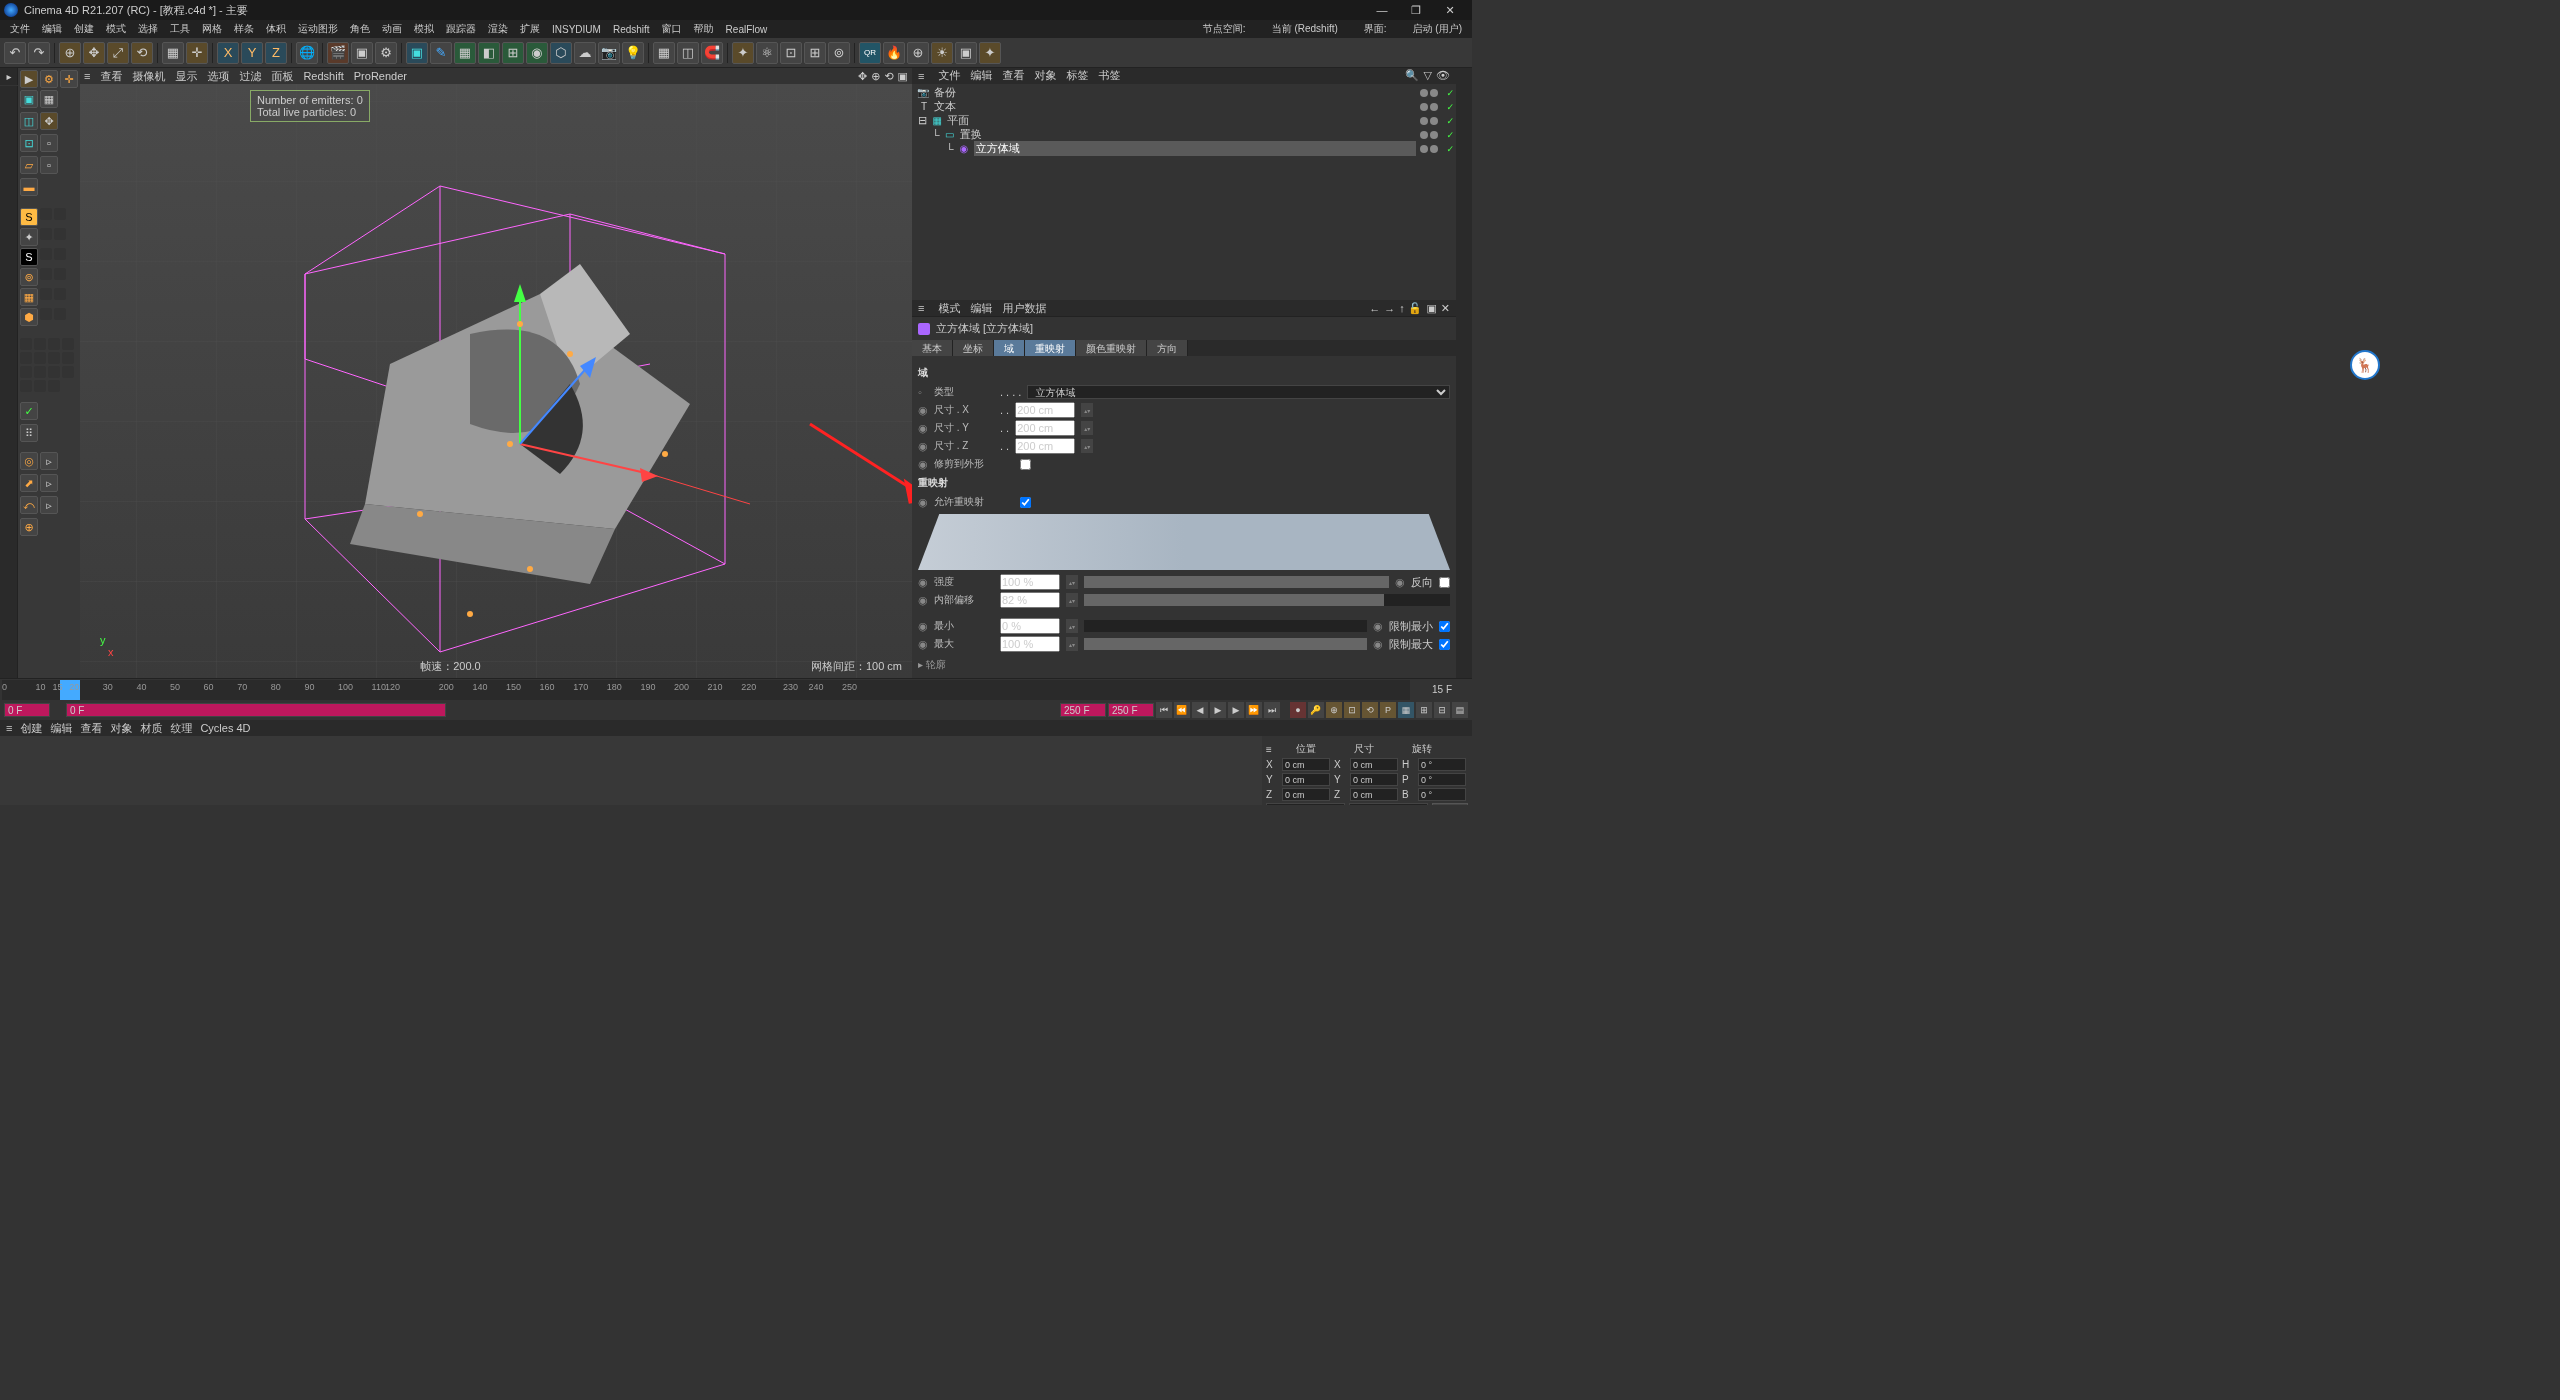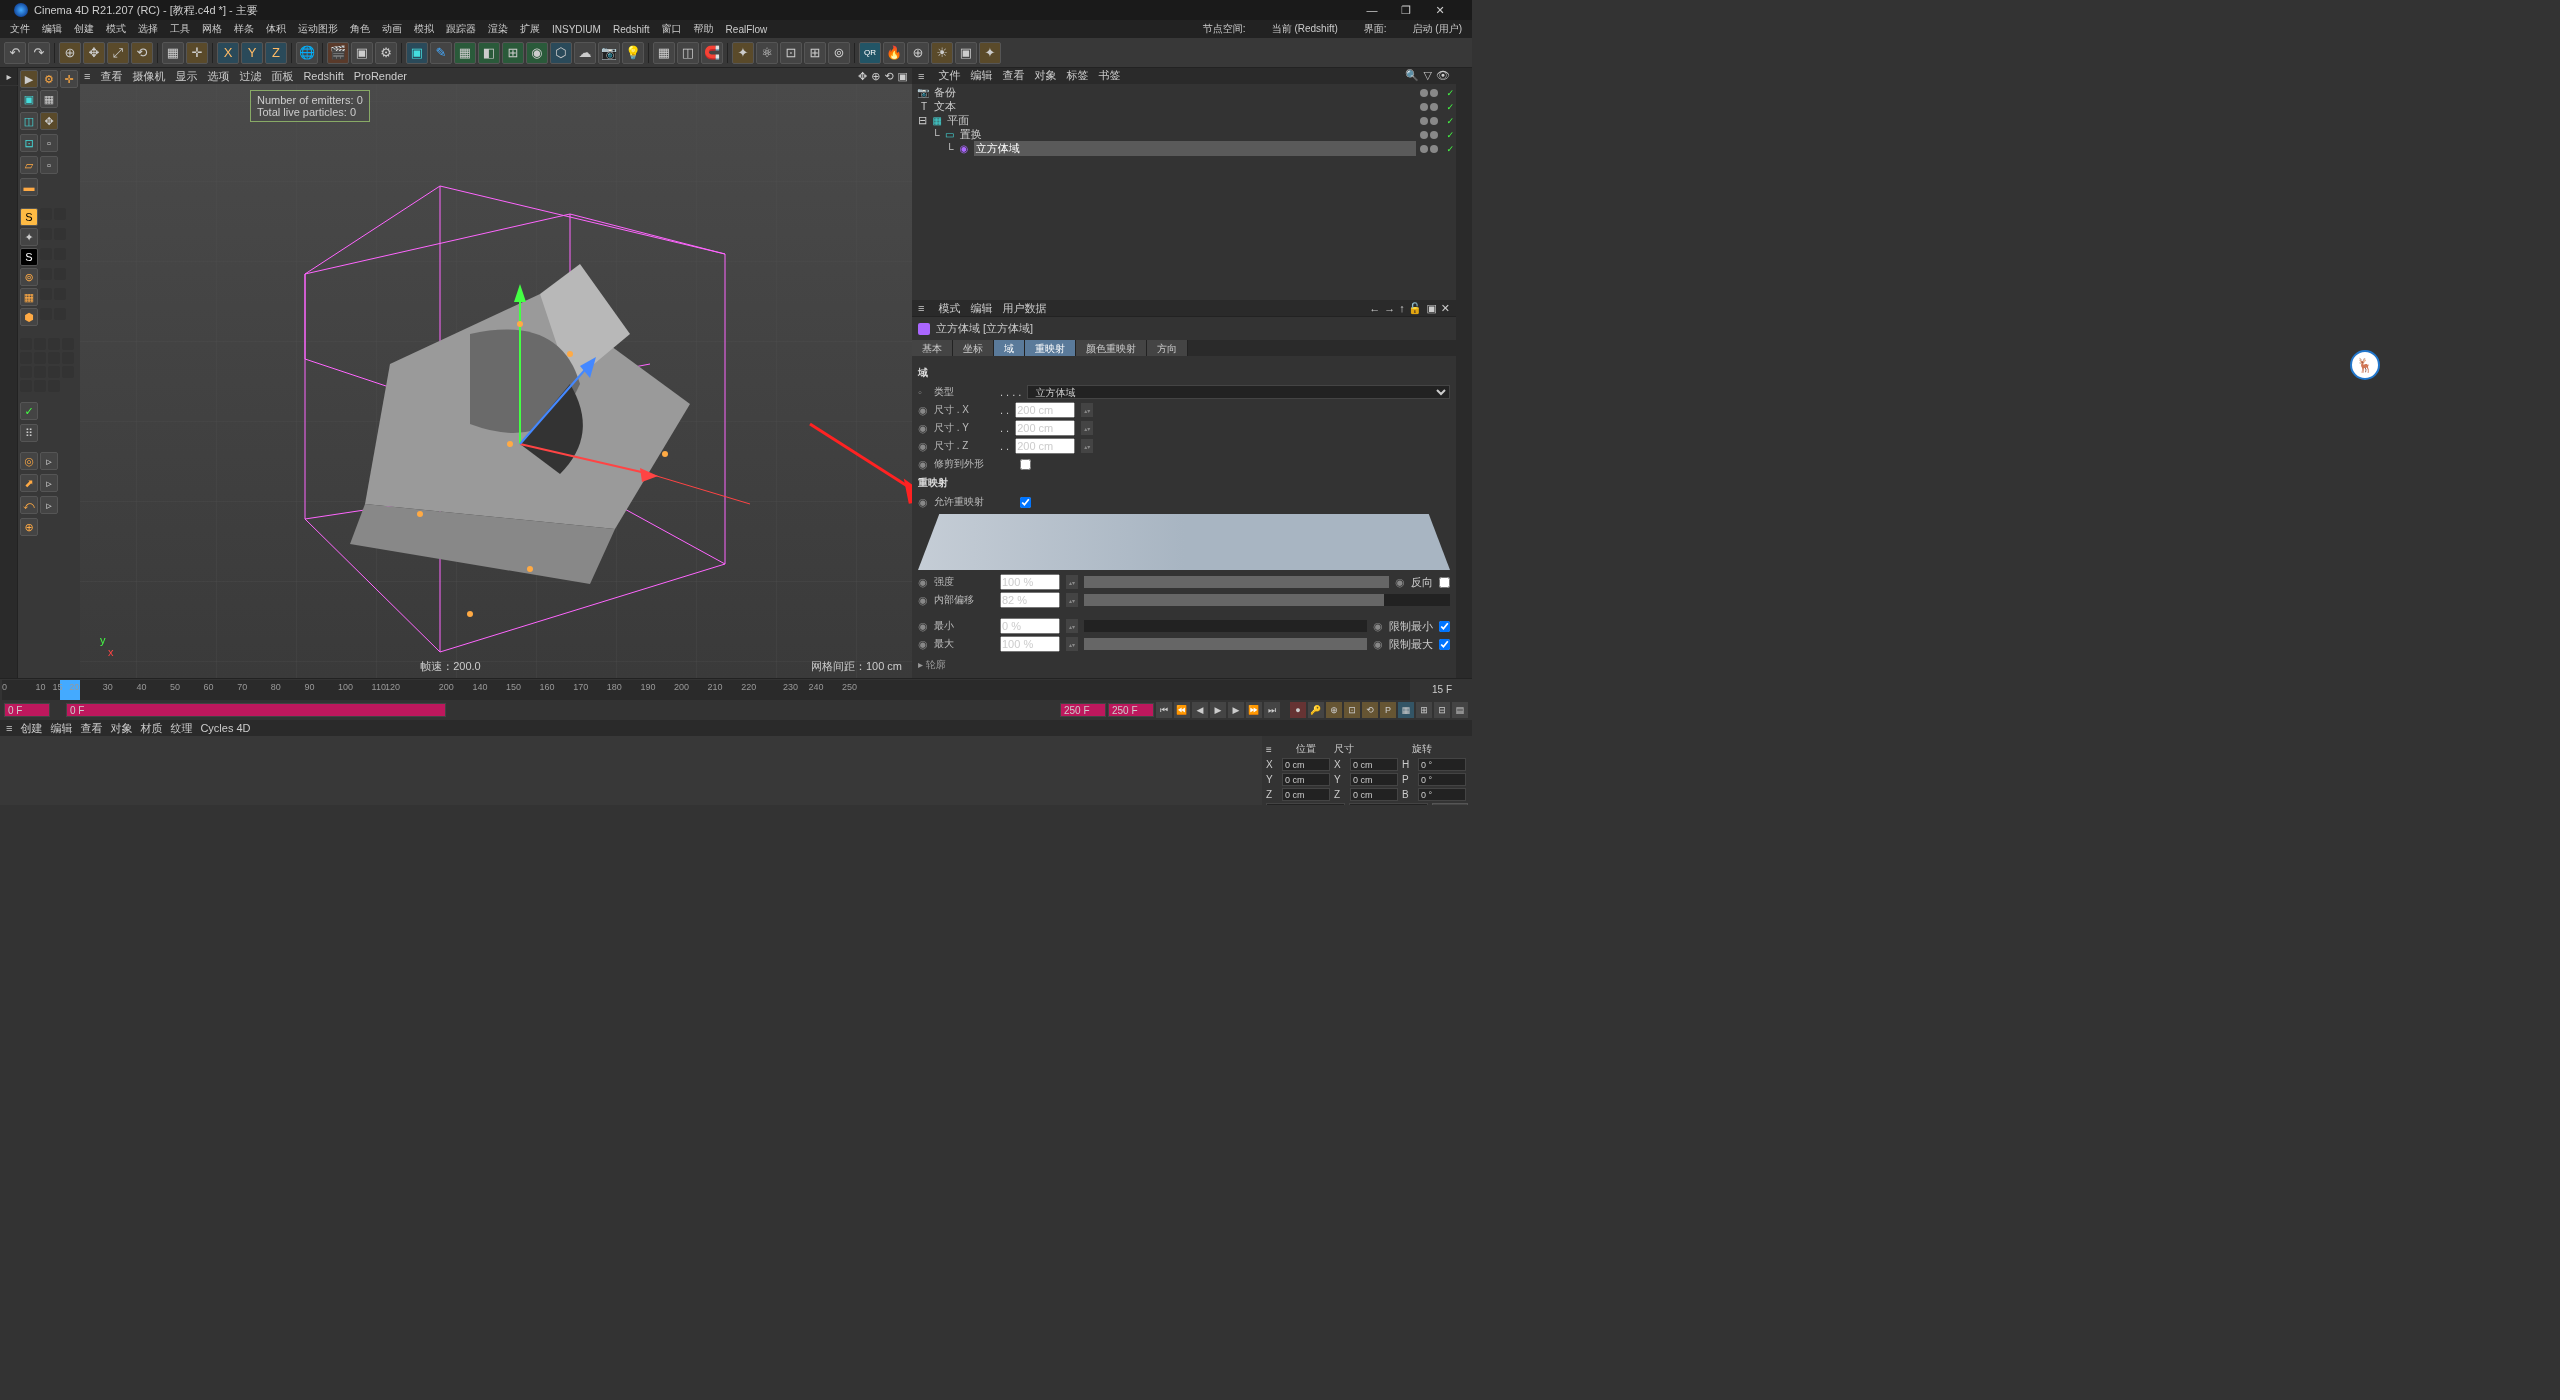--- a/index.html
+++ b/index.html
@@ -1,17 +1,17 @@
 <!DOCTYPE html>
 <html><head>
 <meta charset="utf-8">
 <style>
 *{margin:0;padding:0;box-sizing:border-box;font-family:"Microsoft YaHei",Arial,sans-serif;font-size:11px;color:#ccc;user-select:none}
 body{background:#333;overflow:hidden;width:1472px;height:805px}
-.titlebar{height:20px;background:#1a1a1a;display:flex;align-items:center;padding:0 14px;color:#aaa}
+.titlebar{height:20px;background:#1a1a1a;display:flex;align-items:center;padding:0 4px;color:#aaa}
 .titlebar .icon{width:14px;height:14px;background:radial-gradient(circle,#4af,#027);border-radius:50%;margin-right:6px}
 .titlebar .wbtns{margin-left:auto;display:flex;gap:14px;padding-right:8px}
 .titlebar .wbtns span{width:20px;text-align:center;cursor:pointer}
 .menubar{height:18px;background:#222;display:flex;align-items:center;padding:0 4px}
 .menubar span{padding:2px 6px;cursor:pointer;font-size:10px}
 .menubar .right{margin-left:auto;display:flex;align-items:center;gap:14px;font-size:10px;color:#999}
 .toolbar{height:30px;background:#383838;border-bottom:1px solid #222;display:flex;align-items:center;padding:0 4px;gap:2px}
 .tbtn{width:22px;height:22px;background:#444;border:1px solid #555;border-radius:2px;display:flex;align-items:center;justify-content:center;font-size:13px;cursor:pointer}
 .tbtn.o{background:#5a4a2a}
 .tbtn.b{background:#2a4a5a}
@@ -613,21 +613,21 @@
     <span>纹理</span> 
     <span>Cycles 4D</span>
 </div>
 
 <div class="bottomarea">
   <div style="flex:1"></div>
   <div class="coordpanel">
     <div class="coordrow" style="color:#999">
       <span>≡</span>
       <span style="width:48px;text-align:center">位置</span>
-      <span style="width:60px;">尺寸</span>
+      <span style="width:60px;text-align:center">尺寸</span>
       <span style="width:48px;text-align:center">旋转</span>
     </div>
     <div class="coordrow">
         <span>X</span>
         <input value="0 cm" style="">
         <span>X</span>
         <input value="0 cm" style="">
         <span>H</span>
         <input value="0 °" style="">
       </div>

